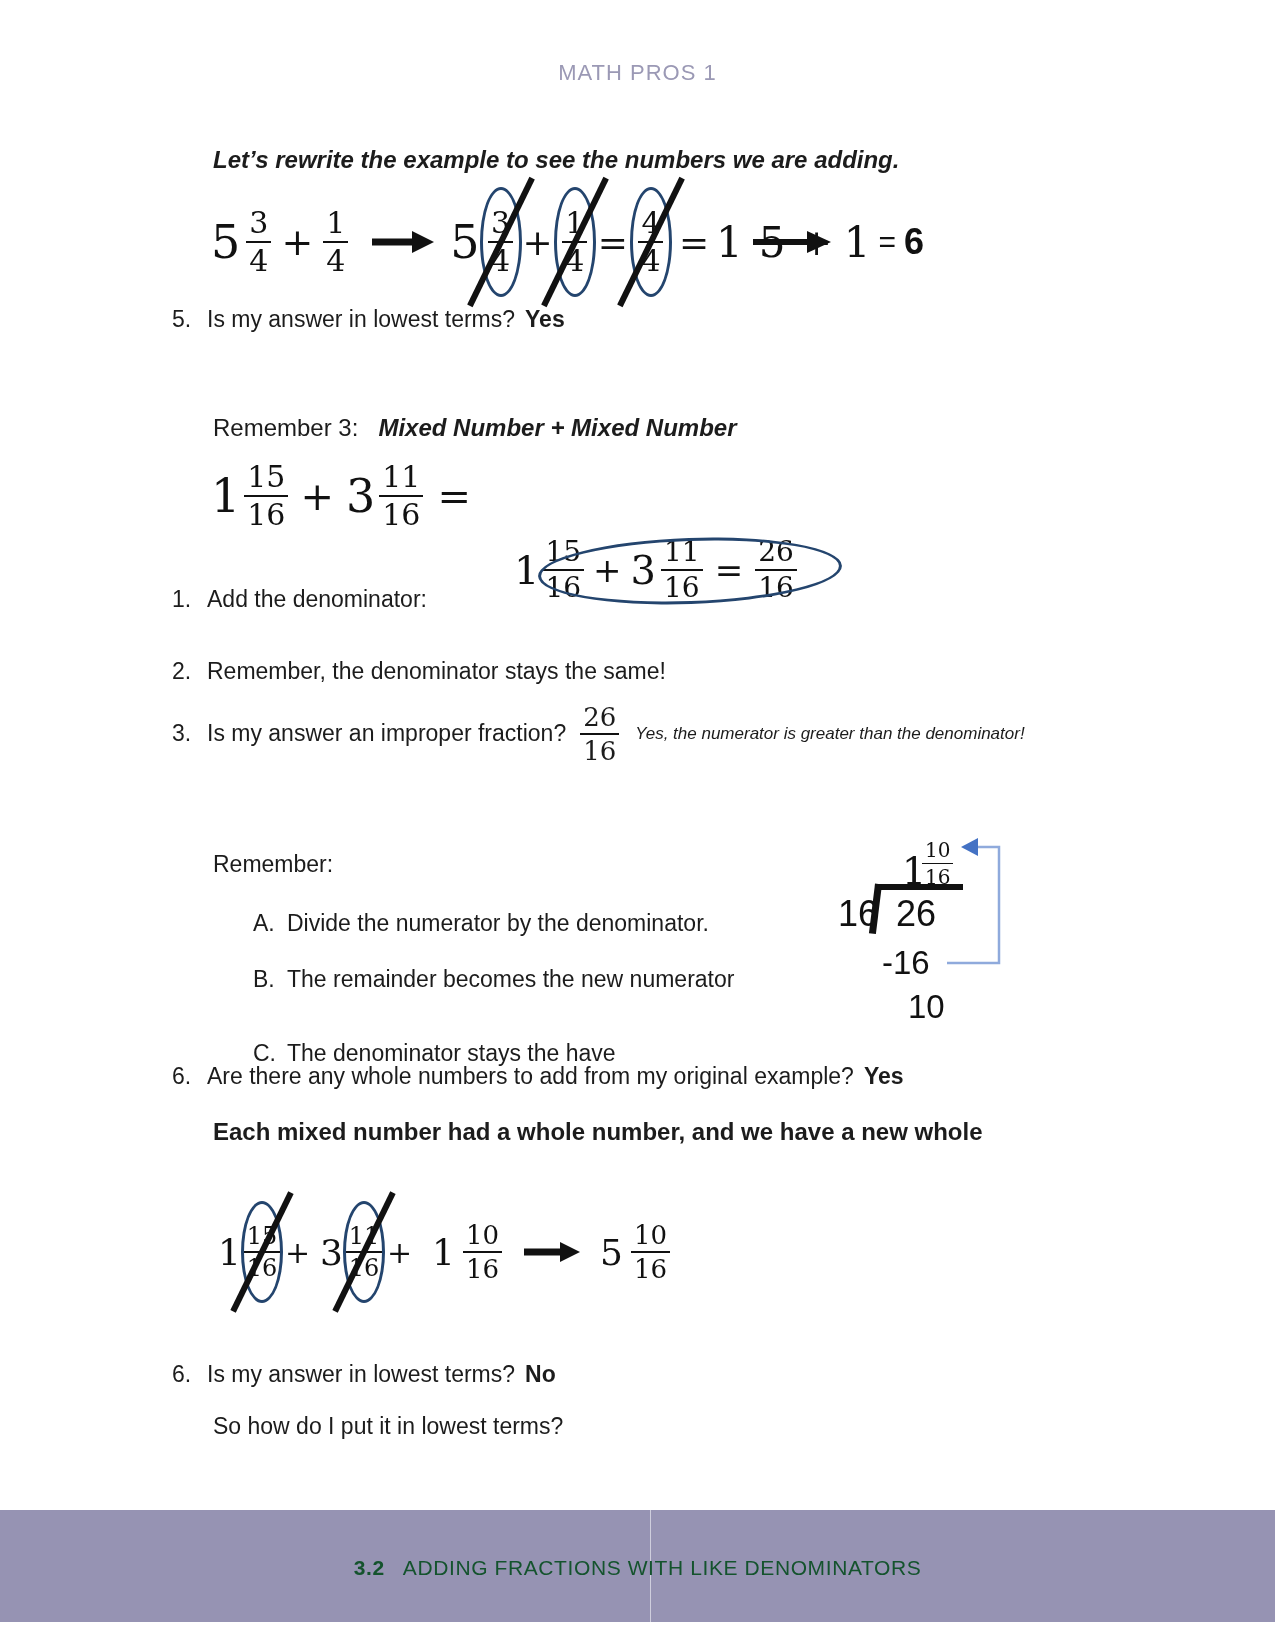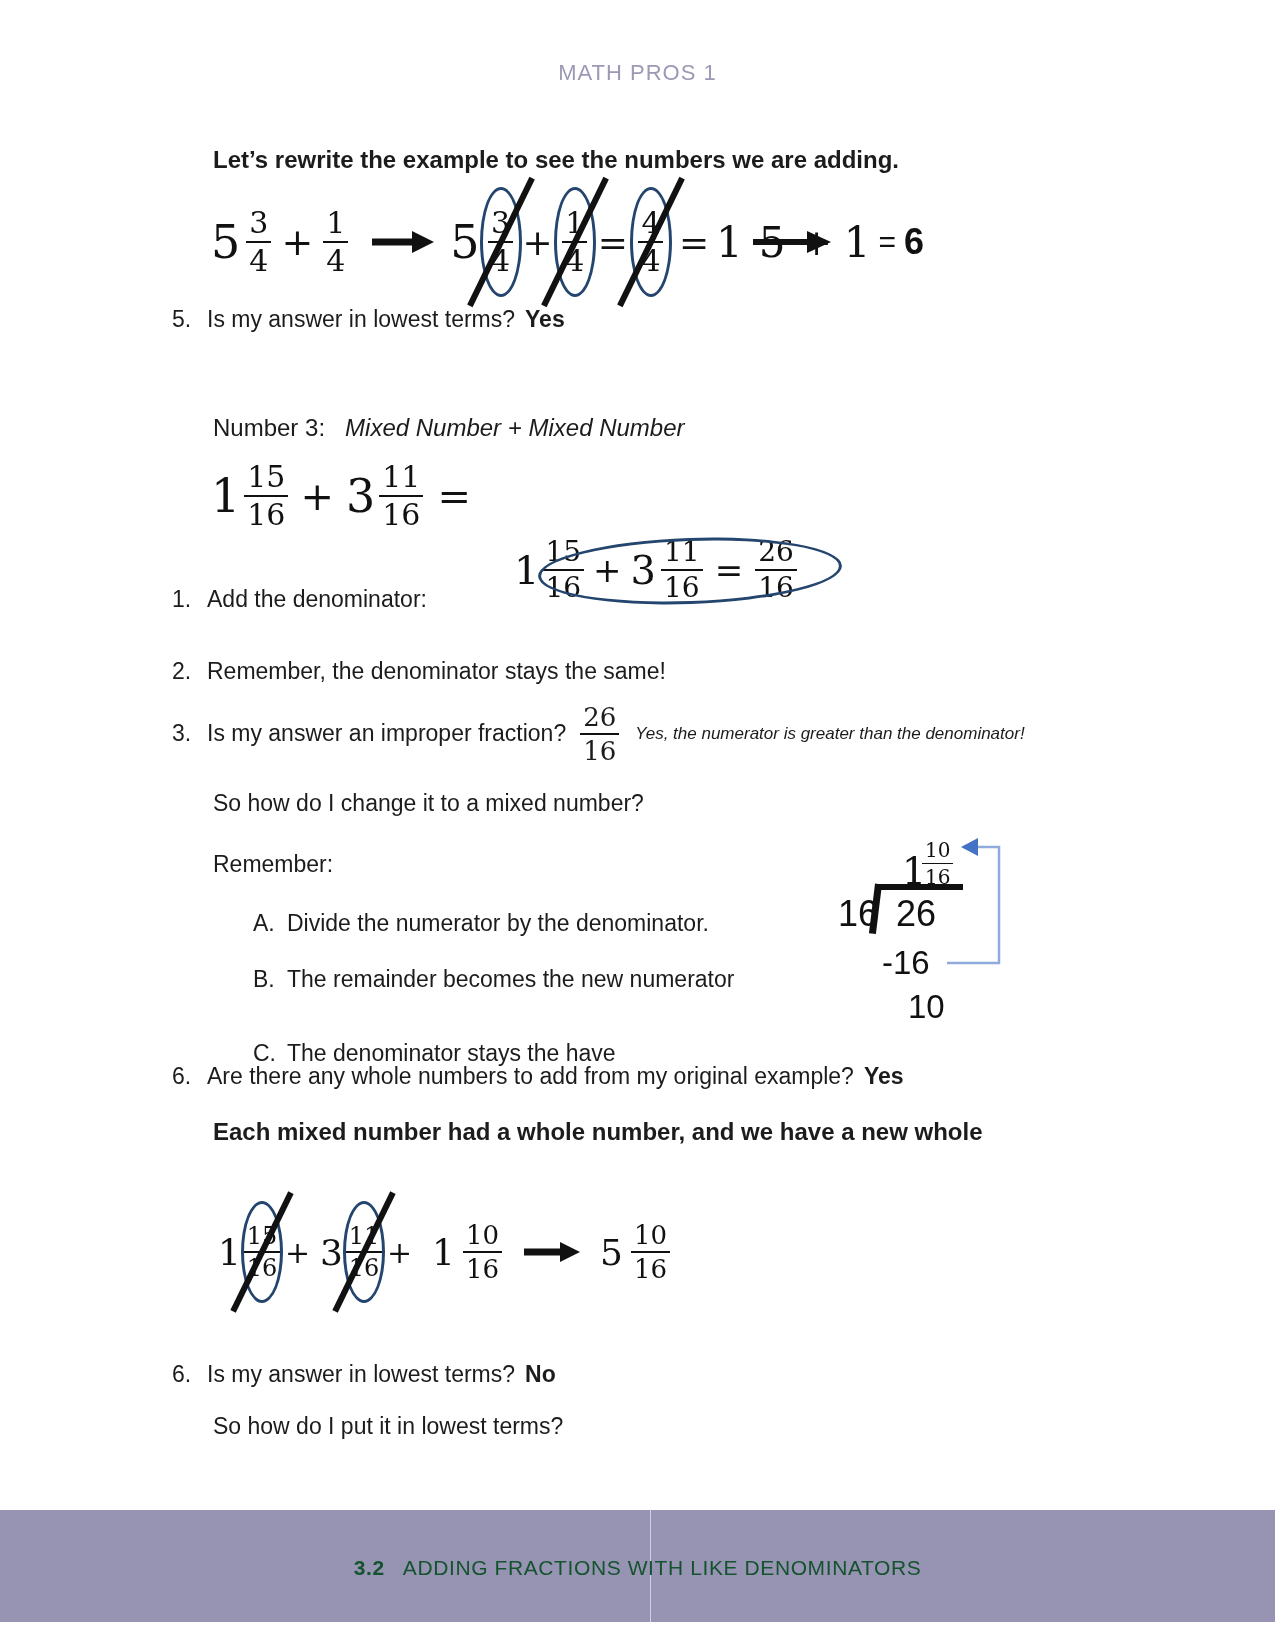--- a/index.html
+++ b/index.html
@@ -5,21 +5,21 @@
   html,body{margin:0;padding:0;background:#e8e8e8;}
   .page{
     position:relative;width:1275px;height:1650px;background:#ffffff;
     font-family:"Liberation Sans",sans-serif;color:#1c1c1c;overflow:hidden;
     margin:0 auto;
   }
   .abs{position:absolute;}
   .hdr{width:100%;text-align:center;font-size:22px;letter-spacing:1px;color:#9b99b5;}
   .txt{font-size:23px;line-height:1.2;white-space:nowrap;}
   .b{font-weight:bold;}
-  .bi{font-weight:normal;font-style:italic;}
+  .bi{font-weight:bold;font-style:italic;}
   .it{font-style:italic;font-size:17px;}
   .li{display:flex;white-space:nowrap;}
   .li .n1{width:35px;flex:0 0 35px;}
   .li .n2{width:34px;flex:0 0 34px;}
   .li .gap{width:10px;flex:0 0 10px;}
   
   .mrow{display:flex;align-items:center;font-family:"DejaVu Serif","Liberation Serif",serif;color:#111;}
   .fr{display:inline-flex;flex-direction:column;align-items:center;line-height:1;}
   .fr .fn{padding:0 3px 3px;border-bottom:2px solid #111;}
   .fr .fd{padding-top:3px;}
@@ -35,21 +35,21 @@
   .fline{left:650px;top:1510px;width:1px;height:112px;background:rgba(255,255,255,0.55);}
   .ftext{left:0;top:1556px;width:100%;text-align:center;color:#14532d;font-size:21px;letter-spacing:0.6px;white-space:nowrap;}
 </style>
 </head>
 <body>
 
 <div class="page">
 
   <div class="abs hdr" style="top:60px;">MATH PROS 1</div>
 
-  <div class="abs txt b" style="left:213px;top:146px;font-size:24px;">Let’s rewrite the example to see the numbers we are adding.</div>
+  <div class="abs txt b" style="left:213px;top:146px;font-size:24px;font-style:italic;">Let’s rewrite the example to see the numbers we are adding.</div>
 
   <div class="abs mrow" style="left:211px;top:186px;height:112px;">
     <span style="font-size:46px;">5</span>
     <span class="fr" style="font-size:30px;margin-left:6px;">
       <span class="fn">3</span>
       <span class="fd">4</span>
     </span>
     <span style="font-size:38px;margin:0 10px;">+</span>
     <span class="fr" style="font-size:30px;">
       <span class="fn">1</span>
@@ -102,21 +102,21 @@
   </div>
 
   <div class="abs txt li" style="left:172px;top:306px;">
     <span class="n1">5.</span>
     <span>Is my answer in lowest terms?</span>
     <span class="gap"></span>
     <span class="b">Yes</span>
   </div>
 
   <div class="abs txt" style="left:213px;top:414px;font-size:24px;">
-    <span>Number 3:</span>
+    <span>Remember 3:</span>
     <span>&nbsp;</span>
     <span class="bi">Mixed Number + Mixed Number</span>
   </div>
 
   <div class="abs mrow" style="left:211px;top:446px;height:100px;">
     <span style="font-size:46px;">1</span>
     <span class="fr" style="font-size:30px;margin-left:4px;">
       <span class="fn">15</span>
       <span class="fd">16</span>
     </span>
@@ -162,21 +162,20 @@
   <div class="abs" style="left:172px;top:704px;display:flex;align-items:center;white-space:nowrap;">
     <span class="txt" style="width:35px;flex:0 0 35px;">3.</span>
     <span class="txt">Is my answer an improper fraction?</span>
     <span class="fr" style="font-family:'DejaVu Serif',serif;font-size:26px;margin:0 16px 0 14px;">
       <span class="fn">26</span>
       <span class="fd">16</span>
     </span>
     <span class="it">Yes, the numerator is greater than the denominator!</span>
   </div>
 
-  <div class="abs txt" style="left:213px;top:790px;">So how do I change it to a mixed number?</div>
 
   <div class="abs txt" style="left:213px;top:851px;">Remember:</div>
 
   <div class="abs txt li" style="left:253px;top:910px;">
     <span class="n2">A.</span>
     <span>Divide the numerator by the denominator.</span>
   </div>
   <div class="abs txt li" style="left:253px;top:966px;">
     <span class="n2">B.</span>
     <span>The remainder becomes the new numerator</span>

